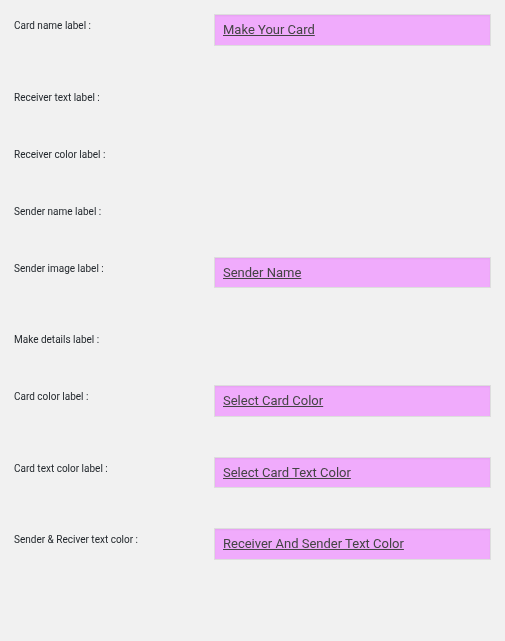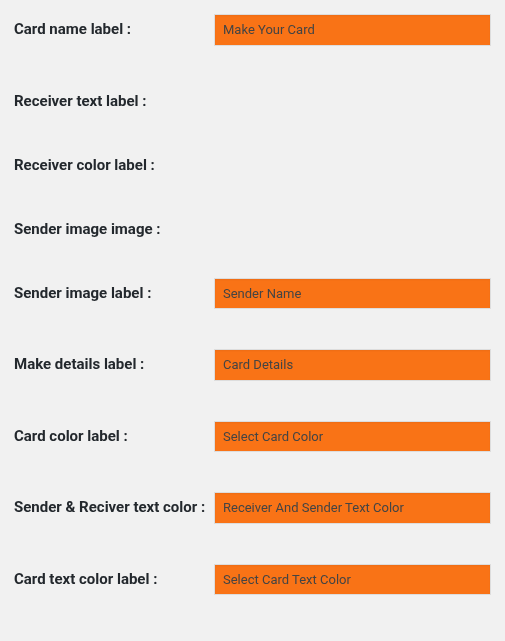--- a/index.html
+++ b/index.html
@@ -22,38 +22,39 @@
       display: flex;
       align-items: flex-start;
       margin-bottom: 40px;
     }
     .form-row:first-child {
       margin-top: 4px;
     }
     .form-label {
       width: 200px;
       flex-shrink: 0;
-      font-weight: 700;
+      font-weight: 400;
       color: #23282d;
       padding-top: 6px;
-      font-size: 15px;
+      font-size: 10px;
     }
     .form-input-wrap {
       flex: 1;
     }
     .form-input {
       width: 100%;
       padding: 5px 8px;
       border: 1px solid #ddd;
-      background: #f97316;
+      background: #f0abfc;
       font-size: 13px;
       color: #444;
       line-height: 1.5;
       box-shadow: inset 0 1px 2px rgba(0,0,0,0.05);
       font-family: inherit;
+      text-decoration: underline;
     }
   </style>
 </head>
 <body>
 
 <div class="form-table">
 
   <div class="form-row">
     <div class="form-label">Card name label :</div>
     <div class="form-input-wrap">
@@ -63,51 +64,48 @@
 
   <div class="form-row">
     <div class="form-label">Receiver text label :</div>
   </div>
 
   <div class="form-row">
     <div class="form-label">Receiver color label :</div>
   </div>
 
   <div class="form-row">
-    <div class="form-label">Sender image image :</div>
+    <div class="form-label">Sender name label :</div>
   </div>
 
   <div class="form-row">
     <div class="form-label">Sender image label :</div>
     <div class="form-input-wrap">
       <input type="text" class="form-input" value="Sender Name" style="">
     </div>
   </div>
 
   <div class="form-row">
     <div class="form-label">Make details label :</div>
-    <div class="form-input-wrap">
-      <input type="text" class="form-input" value="Card Details" style="">
-    </div>
   </div>
 
   <div class="form-row">
     <div class="form-label">Card color label :</div>
     <div class="form-input-wrap">
       <input type="text" class="form-input" value="Select Card Color" style="">
     </div>
   </div>
 
   <div class="form-row">
+    <div class="form-label">Card text color label :</div>
+    <div class="form-input-wrap">
+      <input type="text" class="form-input" value="Select Card Text Color" style="">
+    </div>
+  </div>
+
+  <div class="form-row">
     <div class="form-label">Sender &amp; Reciver text color :</div>
     <div class="form-input-wrap">
       <input type="text" class="form-input" value="Receiver And Sender Text Color" style="">
     </div>
   </div>
 
-  <div class="form-row">
-    <div class="form-label">Card text color label :</div>
-    <div class="form-input-wrap">
-      <input type="text" class="form-input" value="Select Card Text Color" style="">
-    </div>
-  </div>
-
 </div>
 
 </body></html>

